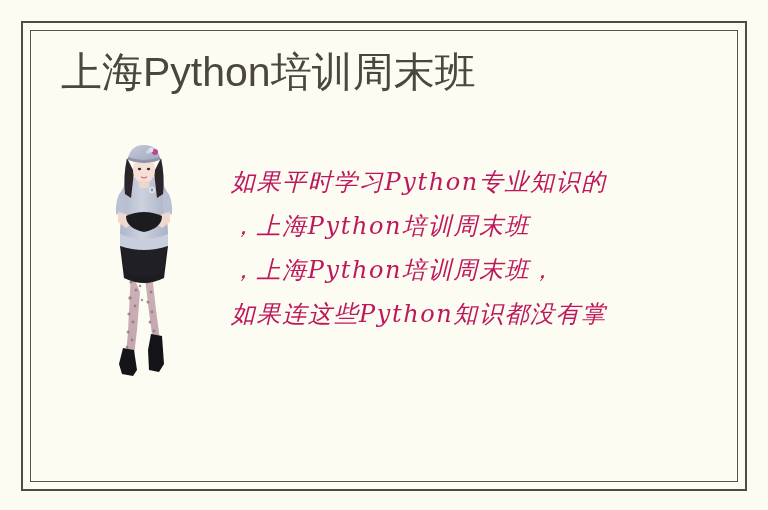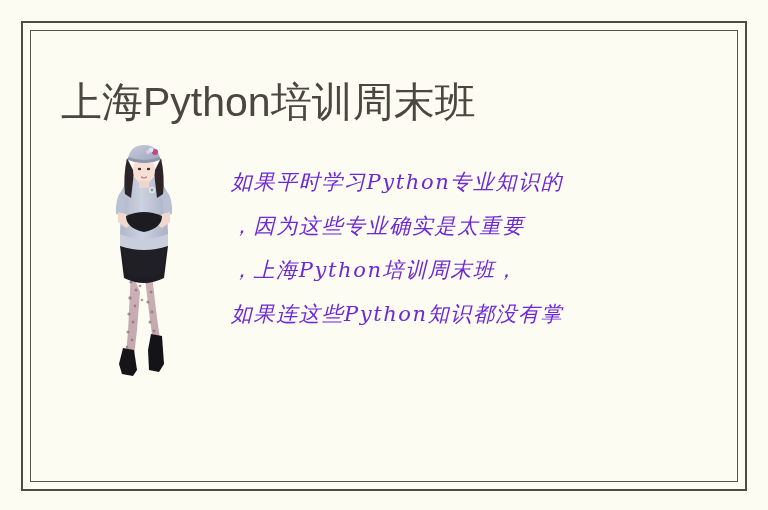--- a/index.html
+++ b/index.html
@@ -41,21 +41,21 @@
     height: 452px;
     border: 1px solid #55534a;
     box-sizing: border-box;
     pointer-events: none;
   }
 
   
   .title {
     position: absolute;
     left: 61px;
-    top: 74px;
+    top: 44px;
     width: 640px;
     height: 56px;
     line-height: 56px;
     font-family: "Liberation Sans", "DejaVu Sans", sans-serif;
     font-size: 41px;
     font-weight: 400;
     letter-spacing: 0px;
     color: #4b4740;
     white-space: nowrap;
   }
@@ -72,24 +72,24 @@
 
   
   .body-copy {
     position: absolute;
     left: 231px;
     top: 160px;
     width: 424px;
   }
   .copy-line {
     font-family: "DejaVu Serif", "Liberation Serif", serif;
-    font-size: 21px;
+    font-size: 24px;
     line-height: 44px;
     height: 44px;
-    color: #6d28d9;
+    color: #be185d;
     letter-spacing: 1.6px;
     white-space: nowrap;
     font-style: italic;
   }
 </style>
 </head>
 <body>
 
 <div id="card">
 
@@ -177,18 +177,18 @@
       <path d="M24 15 Q40 21 56 15 L56 18 Q40 24 24 18 Z" fill="#8f96ac"></path>
 
       <circle cx="51" cy="10" r="3" fill="#c0478b"></circle>
       <circle cx="47" cy="8" r="2.4" fill="#e0e4ef"></circle>
       <circle cx="44" cy="10" r="2" fill="#cfd4e2"></circle>
     </svg>
   </div>
 
   <div class="body-copy">
     <div class="copy-line">如果平时学习Python专业知识的</div>
-    <div class="copy-line">，因为这些专业确实是太重要</div>
+    <div class="copy-line">，上海Python培训周末班</div>
     <div class="copy-line">，上海Python培训周末班，</div>
     <div class="copy-line">如果连这些Python知识都没有掌</div>
   </div>
 
 </div>
 
 </body></html>

